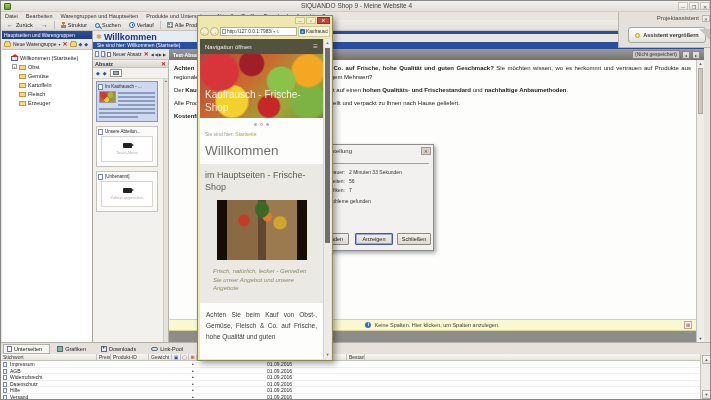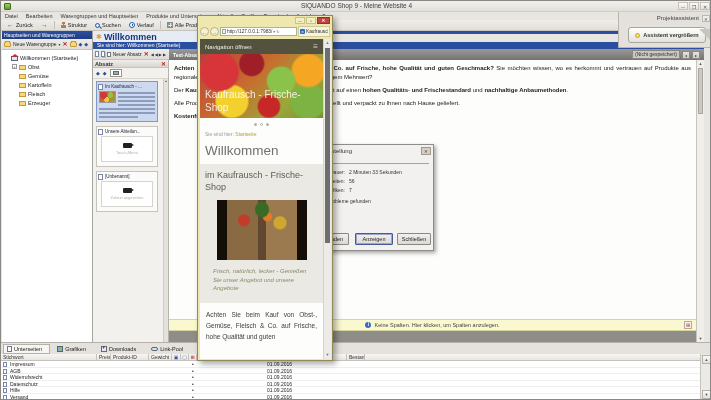--- a/index.html
+++ b/index.html
@@ -606,21 +606,21 @@
           <div class="m-hero-title">Kaufrausch - Frische-Shop</div>
         </div>
         <div class="m-dots">
           <span class="dot"></span>
           <span class="dot open"></span>
           <span class="dot"></span>
         </div>
         <div class="m-crumb"><span>Sie sind hier: </span><b>Startseite</b></div>
         <div class="m-heading">Willkommen</div>
         <div class="m-gray">
-          <div class="m-sub">im Kaufrausch - Frische-Shop</div>
+          <div class="m-sub">im Hauptseiten - Frische-Shop</div>
           <div class="m-bag"></div>
           <div class="m-caption">Frisch, natürlich, lecker - Genießen Sie unser Angebot und unsere Angebote</div>
         </div>
         <div class="m-body">Achten Sie beim Kauf von Obst-, Gemüse, Fleisch &amp; Co. auf Frische, hohe Qualität und guten</div>
       </div>
       <div class="p-scroll">
         <span class="sarrow">▲</span>
         <span class="pthumb"></span>
         <span class="sarrow" style="position:absolute;bottom:0;width:100%;">▼</span>
       </div>

